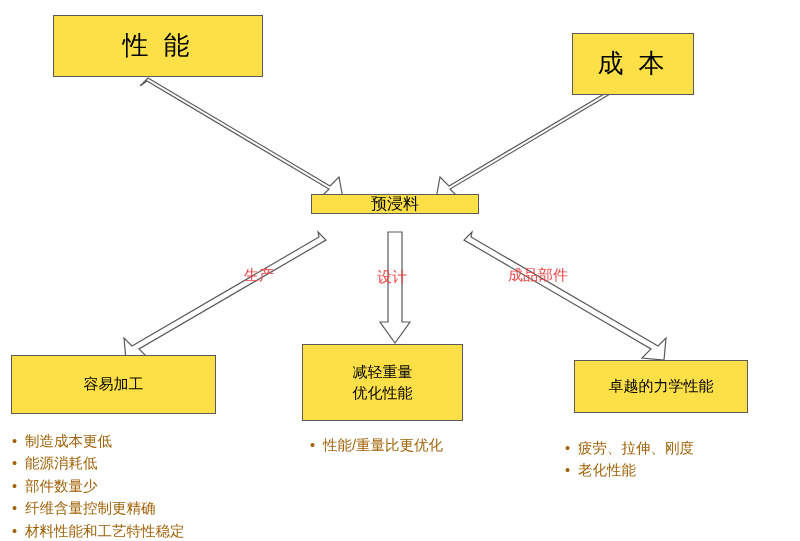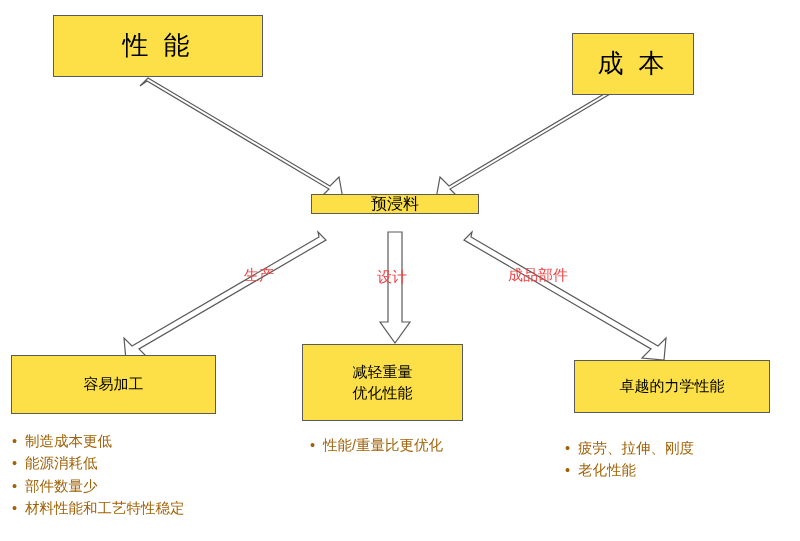--- a/index.html
+++ b/index.html
@@ -124,28 +124,29 @@
 
   <div class="node node-bottom" style="left:11px; top:355px; width:205px; height:59px;">
     <span class="line">容易加工</span>
   </div>
 
   <div class="node node-bottom" style="left:302px; top:344px; width:161px; height:77px;">
     <span class="line">减轻重量</span>
     <span class="line">优化性能</span>
   </div>
 
-  <div class="node node-bottom" style="left:574px; top:360px; width:196px; height:53px;">
+  <div class="node node-bottom" style="left:574px; top:360px; width:174px; height:53px;">
     <span class="line">卓越的力学性能</span>
   </div>
 
   <div class="bullets" style="left:12px; top:430px;">
     <span class="bullet">制造成本更低</span>
     <span class="bullet">能源消耗低</span>
     <span class="bullet">部件数量少</span>
+    <span class="bullet">纤维含量控制更精确</span>
     <span class="bullet">材料性能和工艺特性稳定</span>
   </div>
 
   <div class="bullets" style="left:310px; top:434px;">
     <span class="bullet">性能/重量比更优化</span>
   </div>
 
   <div class="bullets" style="left:565px; top:437px;">
     <span class="bullet">疲劳、拉伸、刚度</span>
     <span class="bullet">老化性能</span>

